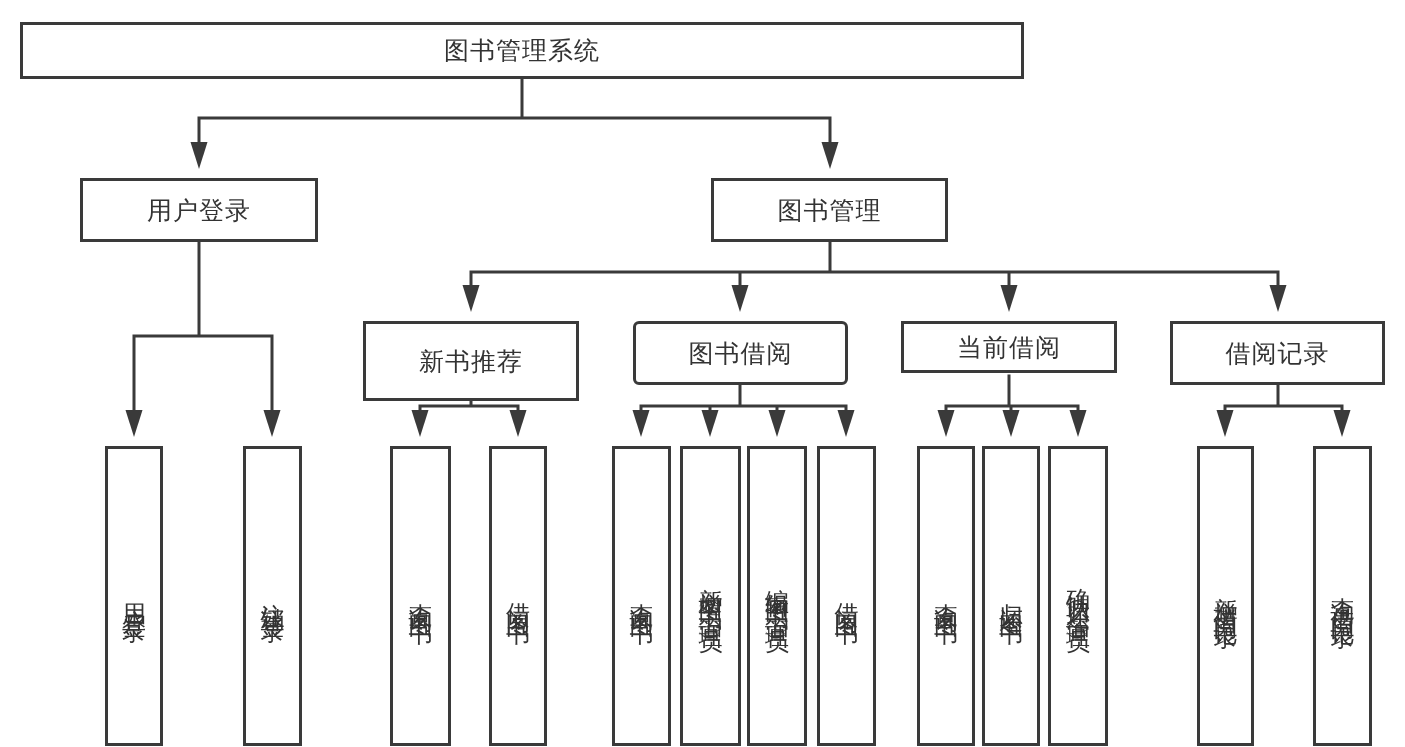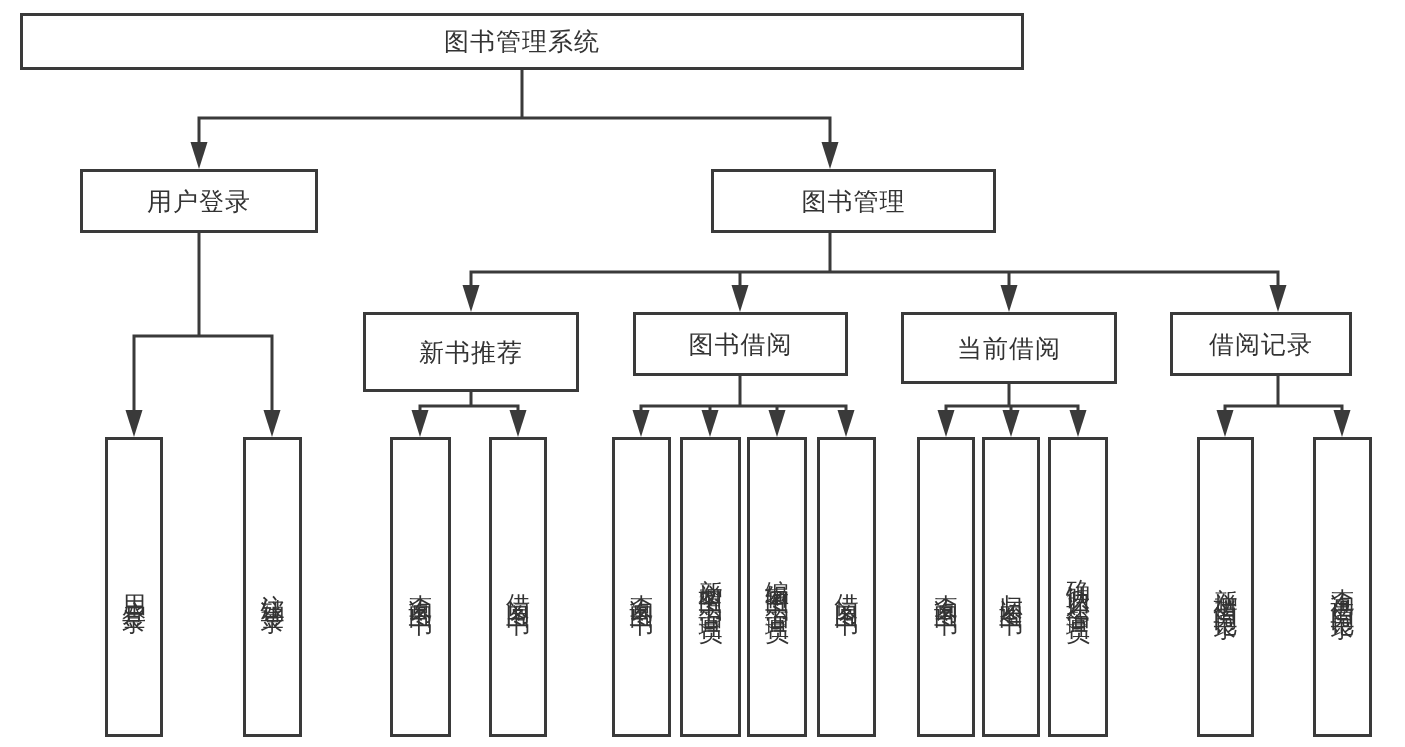--- a/index.html
+++ b/index.html
@@ -20,20 +20,21 @@
   .node {
     position: absolute;
     box-sizing: border-box;
     border: 3px solid #3a3a3a;
     background: #ffffff;
     display: flex;
     align-items: center;
     justify-content: center;
     color: #333333;
     z-index: 2;
+    margin-top: 9px;
   }
   .hbox { font-size: 25px; letter-spacing: 1px; }
   .hbox span { white-space: nowrap; }
   .vbox { font-size: 24px; }
   .vbox span {
     writing-mode: vertical-rl;
     text-orientation: mixed;
     letter-spacing: 6px;
     white-space: nowrap;
   }
@@ -93,34 +94,34 @@
     </g>
   </svg>
 
   <div class="node hbox" style="left:20px; top:13px; width:1004px; height:57px;">
     <span>图书管理系统</span>
   </div>
 
   <div class="node hbox" style="left:80px; top:169px; width:238px; height:64px;">
     <span>用户登录</span>
   </div>
-  <div class="node hbox" style="left:711px; top:169px; width:285px; height:64px;">
+  <div class="node hbox" style="left:711px; top:169px; width:237px; height:64px;">
     <span>图书管理</span>
   </div>
 
   <div class="node hbox" style="left:363px; top:312px; width:216px; height:80px;">
     <span>新书推荐</span>
   </div>
-  <div class="node hbox" style="left:633px; top:312px; width:215px; height:64px;">
+  <div class="node hbox" style="left:633px; top:312px; width:215px; height:64px;border-radius:6px;">
     <span>图书借阅</span>
   </div>
-  <div class="node hbox" style="left:901px; top:312px; width:216px; height:72px;">
+  <div class="node hbox" style="left:901px; top:312px; width:216px; height:52px;">
     <span>当前借阅</span>
   </div>
-  <div class="node hbox" style="left:1170px; top:312px; width:182px; height:64px;">
+  <div class="node hbox" style="left:1170px; top:312px; width:215px; height:64px;">
     <span>借阅记录</span>
   </div>
 
   <div class="node vbox" style="left:105px; top:437px; width:58px; height:300px;">
     <span>用户登录</span>
   </div>
   <div class="node vbox" style="left:243px; top:437px; width:59px; height:300px;">
     <span>注销登录</span>
   </div>
 

